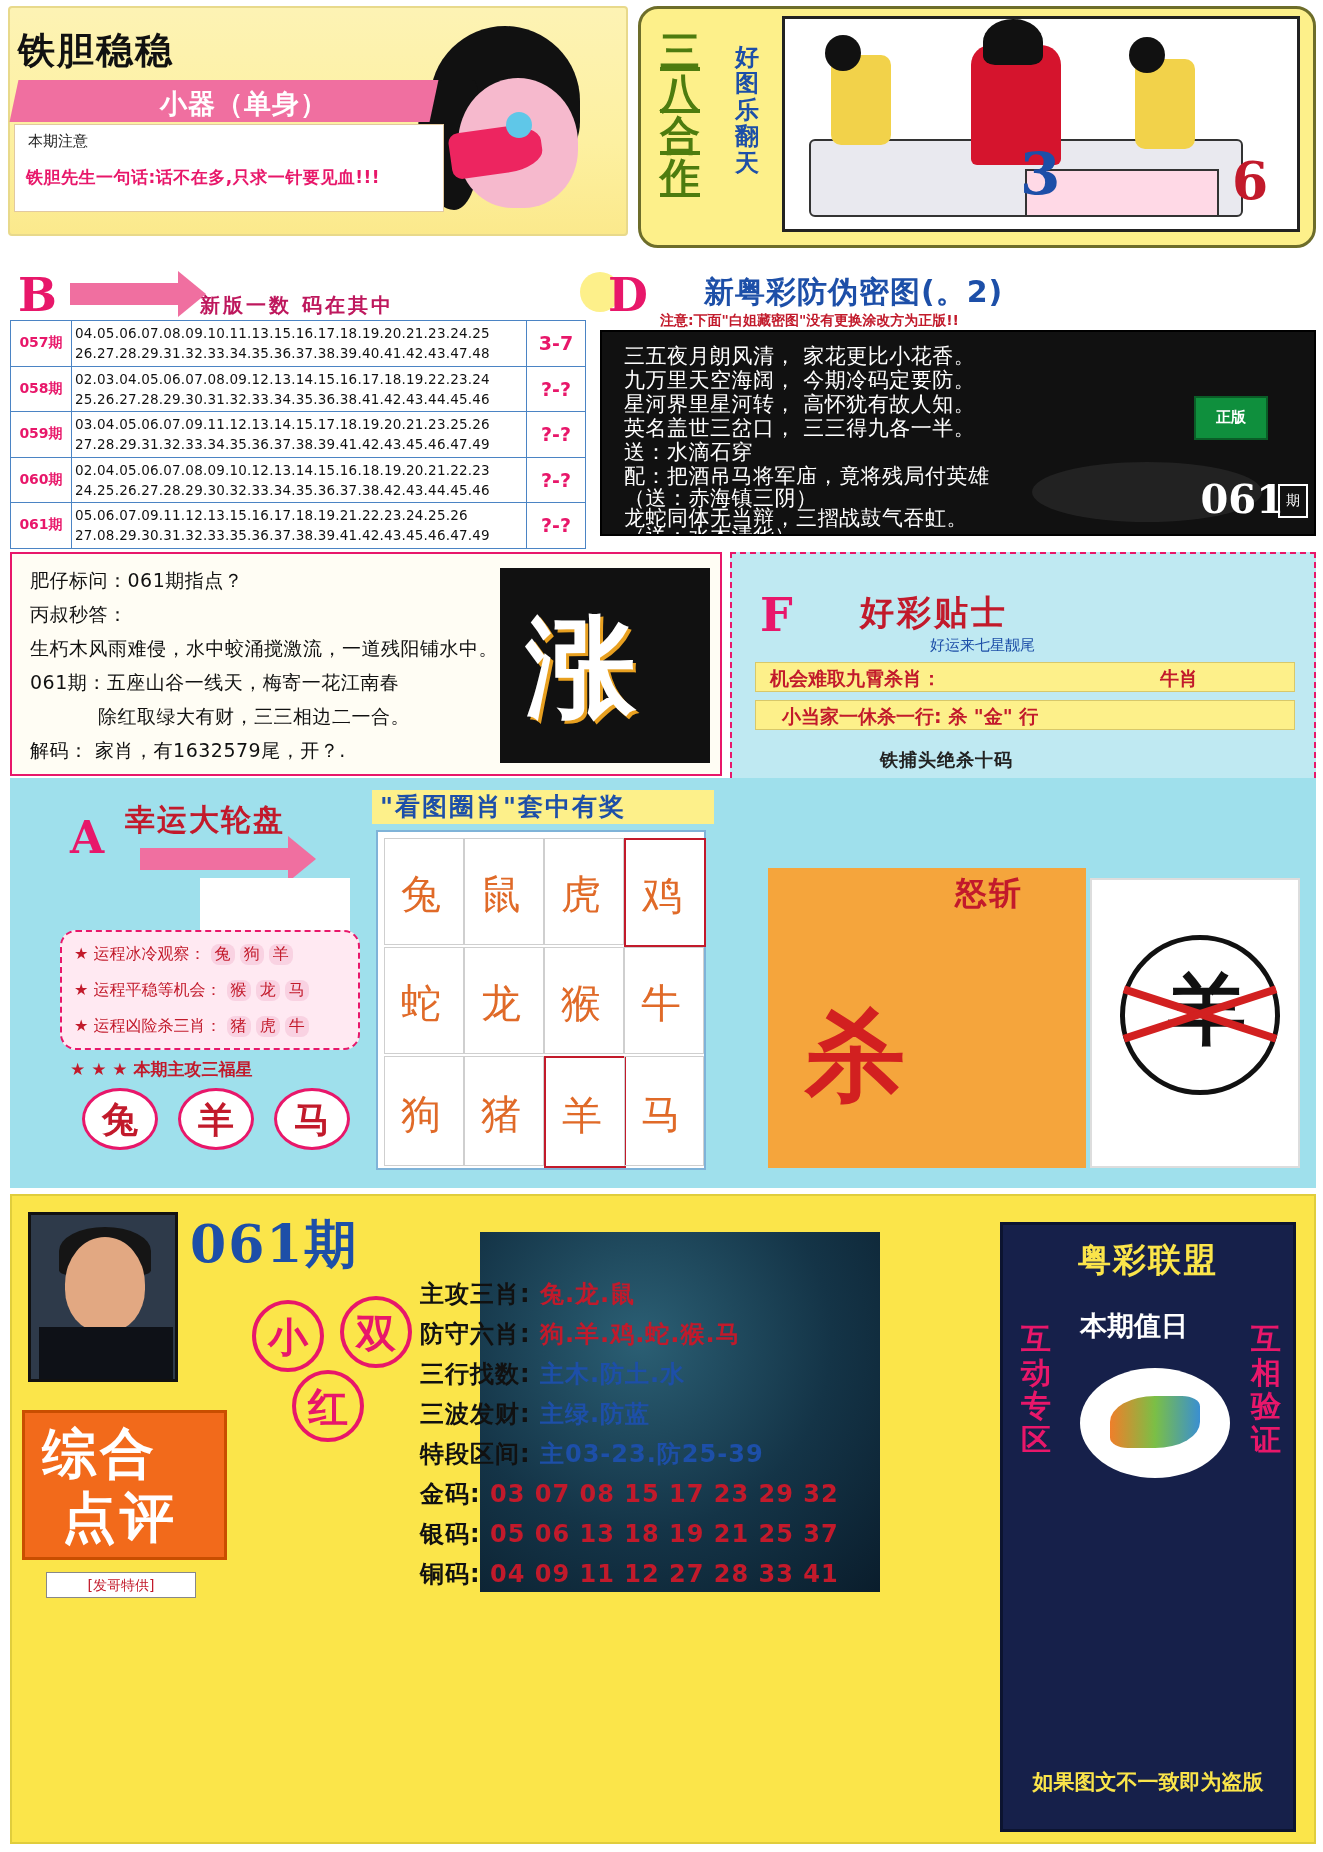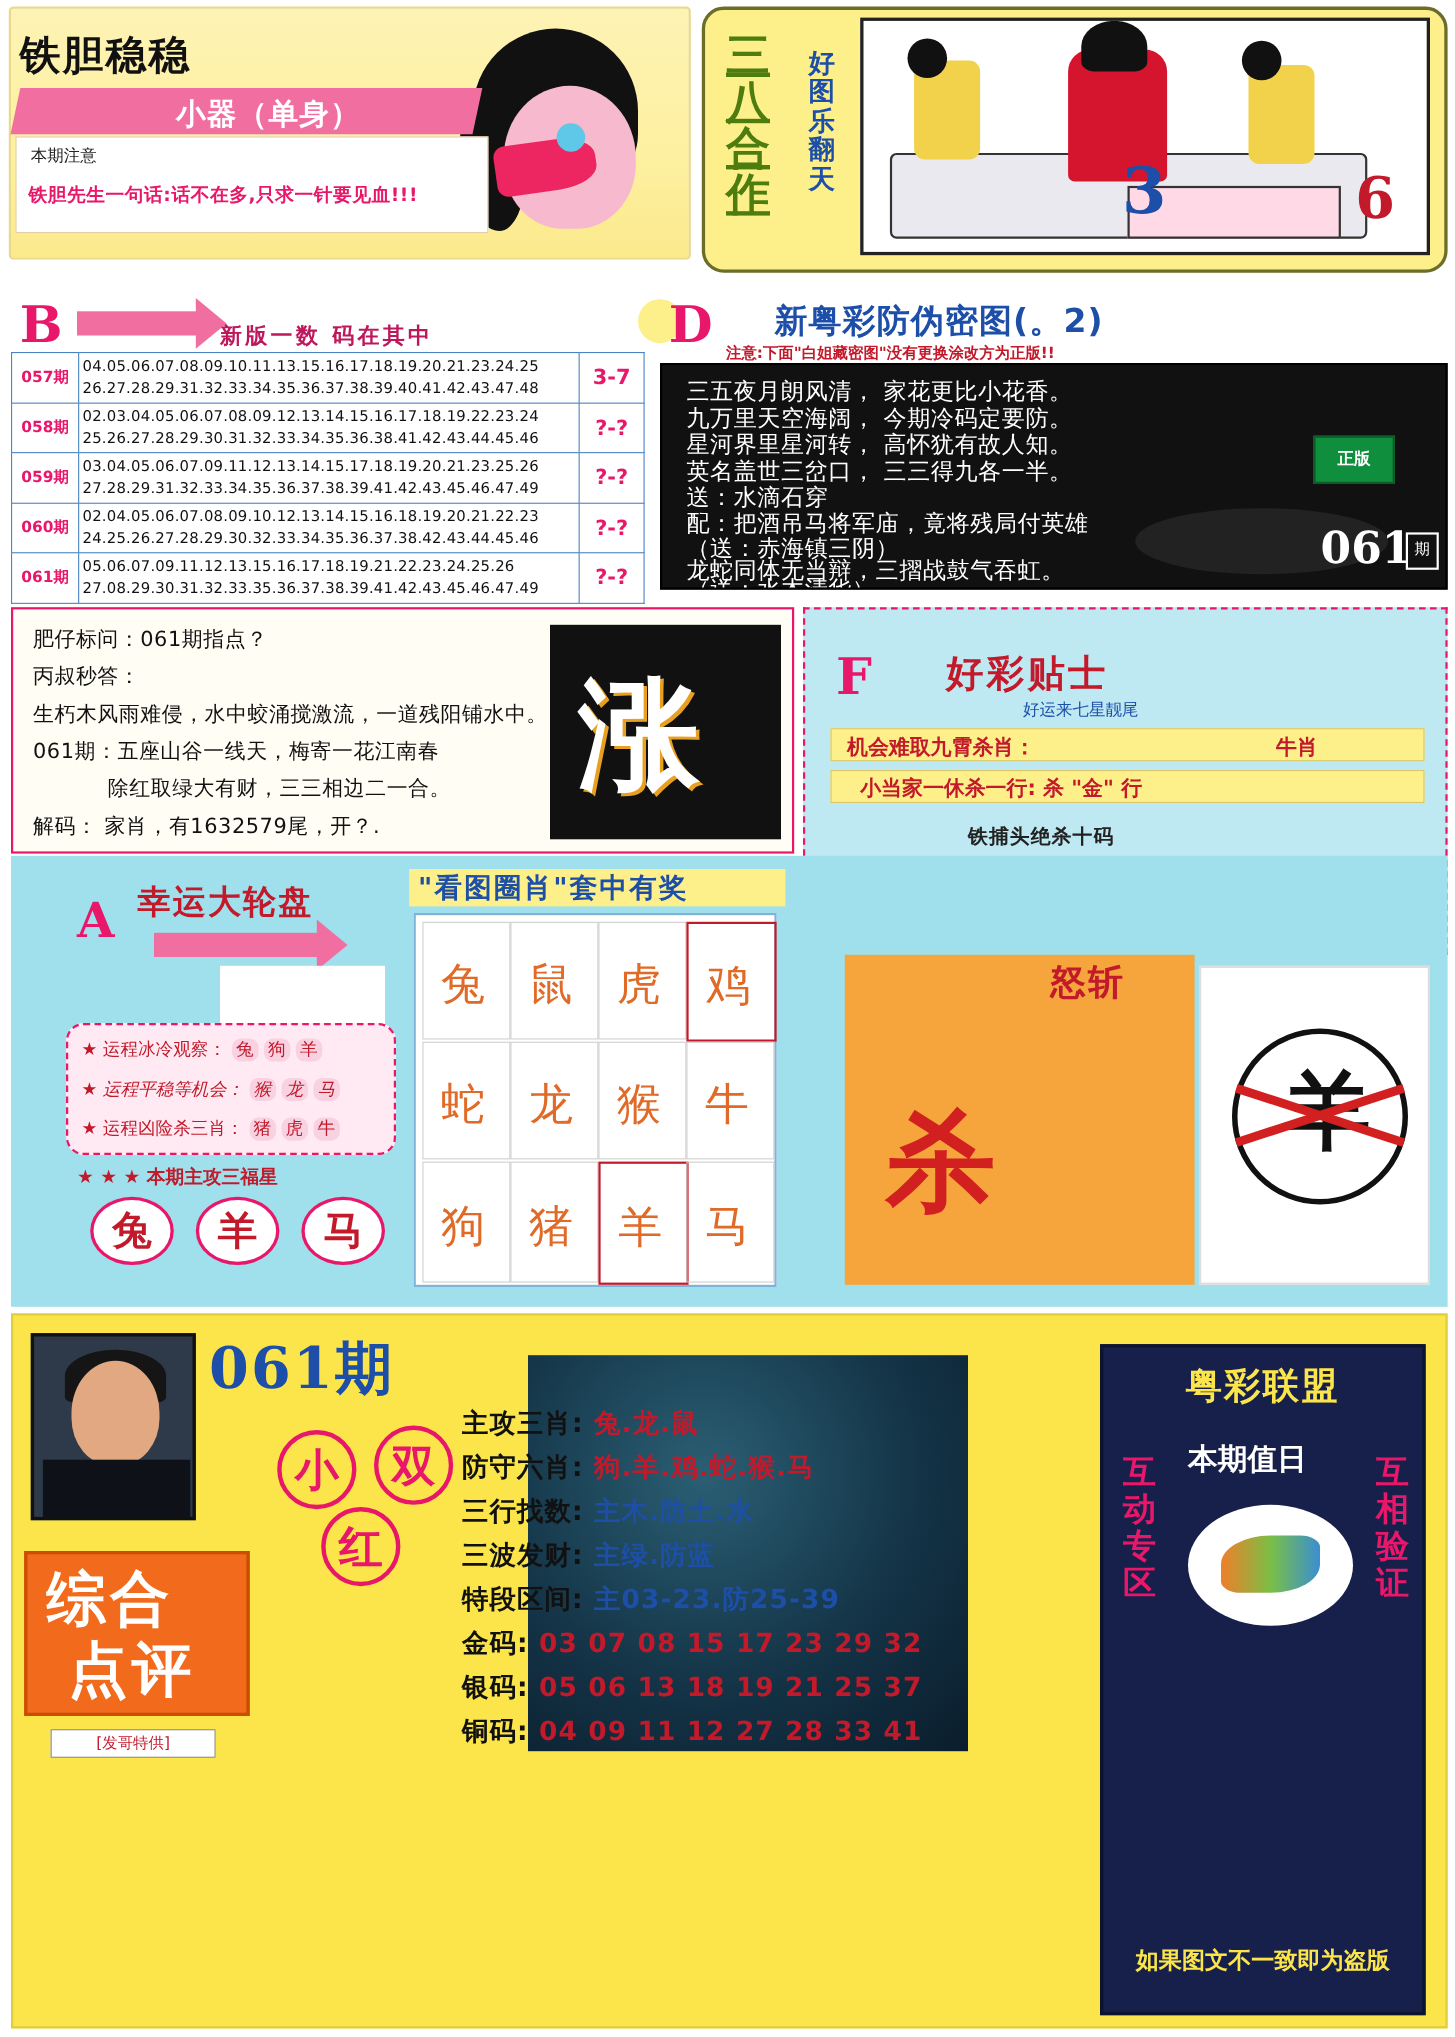--- a/index.html
+++ b/index.html
@@ -275,21 +275,21 @@
 <div class="abs" id="a-arrow"></div>
 <div class="abs" id="awhite"></div>
 <div class="abs" id="abox">
   <div class="arow" style="left:12px;top:12px;">
     <span>★</span>
     <span>运程冰冷观察：</span>
     <span class="pinkpill">兔</span>
     <span class="pinkpill">狗</span>
     <span class="pinkpill">羊</span>
   </div>
-  <div class="arow" style="left:12px;top:48px;font-style:italic;">
+  <div class="arow" style="left:12px;top:48px;">
     <span>★</span>
     <span>运程平稳等机会：</span>
     <span class="pinkpill">猴</span>
     <span class="pinkpill">龙</span>
     <span class="pinkpill">马</span>
   </div>
   <div class="arow" style="left:12px;top:84px;">
     <span>★</span>
     <span>运程凶险杀三肖：</span>
     <span class="pinkpill">猪</span>

